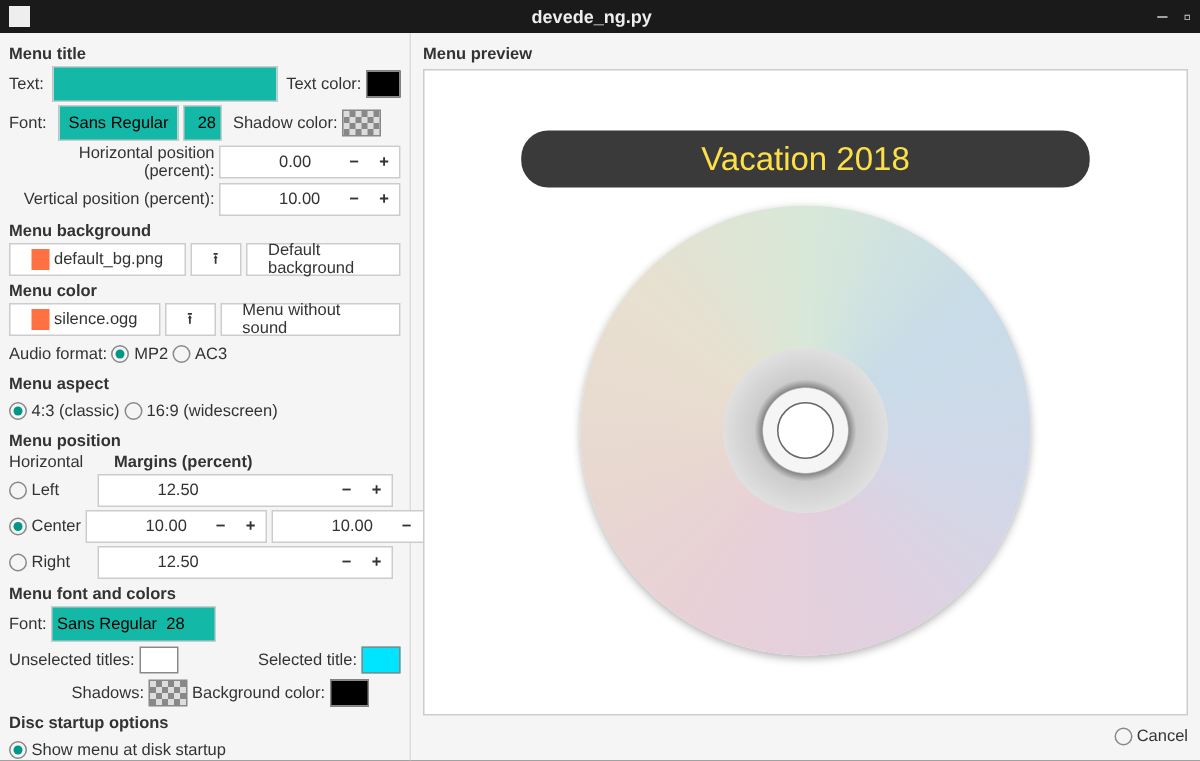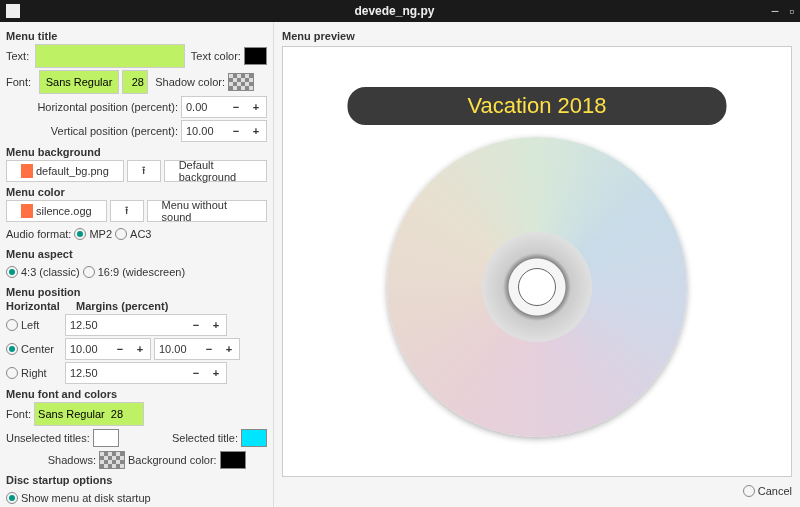--- a/index.html
+++ b/index.html
@@ -8,24 +8,24 @@
 .titlebar .icon { width: 14px; height: 14px; background: #eee; margin-right: 8px; }
 .titlebar .title { flex: 1; text-align: center; font-size: 12px; font-weight: bold; }
 .titlebar .winbtn { color: #ccc; margin-left: 10px; font-size: 14px; cursor: pointer; }
 .window { background: #f5f5f5; display: flex; height: 485px; }
 .left { width: 274px; padding: 4px 6px; border-right: 1px solid #ddd; }
 .right { flex: 1; padding: 4px 8px; display: flex; flex-direction: column; }
 .section-title { font-weight: bold; margin: 4px 0 2px 0; }
 .row { display: flex; align-items: center; margin: 2px 0; min-height: 20px; gap: 3px; }
 .label { font-size: 11px; }
 .rlabel { text-align: right; }
-input[type=text].field { background: #bef264; border: 1px solid #ccc; height: 20px; padding: 11px 3px; font-size: 11px; }
+input[type=text].field { background: #14b8a6; border: 1px solid #ccc; height: 20px; padding: 11px 3px; font-size: 11px; }
 .btn { background: #fff; border: 1px solid #ccc; height: 22px; padding: 0 14px; font-size: 11px; display: inline-flex; align-items: center; cursor: pointer; gap: 3px; }
 .pm { width: 20px; height: 20px; display: flex; align-items: center; justify-content: center; font-weight: bold; cursor: pointer; }
-.spin { display: flex; align-items: center; border: 1px solid #ccc; background: #fff; }
+.spin { display: flex; align-items: center; border: 1px solid #ccc; background: #fff; padding-left: 35px; }
 .spin .val { width: 44px; text-align: left; padding: 0 4px; height: 18px; line-height: 18px; }
 .color-swatch { width: 26px; height: 18px; border: 1px solid #888; display: inline-block; }
 .checker { background: repeating-conic-gradient(#888 0 25%, #ddd 0 50%) 0 0/8px 8px; }
 .radio, .chk { display: inline-flex; align-items: center; gap: 3px; cursor: pointer; }
 .radio .dot { width: 12px; height: 12px; border-radius: 50%; border: 1px solid #888; display: inline-flex; align-items: center; justify-content: center; }
 .radio.on .dot::after { content: ''; width: 6px; height: 6px; border-radius: 50%; background: #009688; }
 .file-ico { width: 12px; height: 14px; background: #ff7043; display: inline-block; }
 .up-ico { display: inline-block; }
 .preview-area { flex: 1; background: #fff; border: 1px solid #ccc; position: relative; margin-top: 2px; }
 .disc-title { position: absolute; top: 40px; left: 50%; transform: translateX(-50%); background: #3a3a3a; color: #fde047; padding: 6px 120px; border-radius: 18px; font-size: 22px; white-space: nowrap; }
@@ -120,21 +120,21 @@
         </span>
       <span class="radio">
           <span class="dot"></span>
           <span>16:9 (widescreen)</span>
         </span>
     </div>
 
     <div class="section-title">Menu position</div>
     <div class="cols">
       <div style="width:60px">
-          <div class="label" style="font-weight:bold">Horizontal</div>
+          <div class="label" style="font-weight:normal">Horizontal</div>
         </div>
       <div style="flex:1">
           <div class="label" style="font-weight:bold">Margins (percent)</div>
         </div>
     </div>
     <div class="row">
       <span class="radio" style="width:56px">
           <span class="dot"></span>
           <span>Left</span>
         </span>

